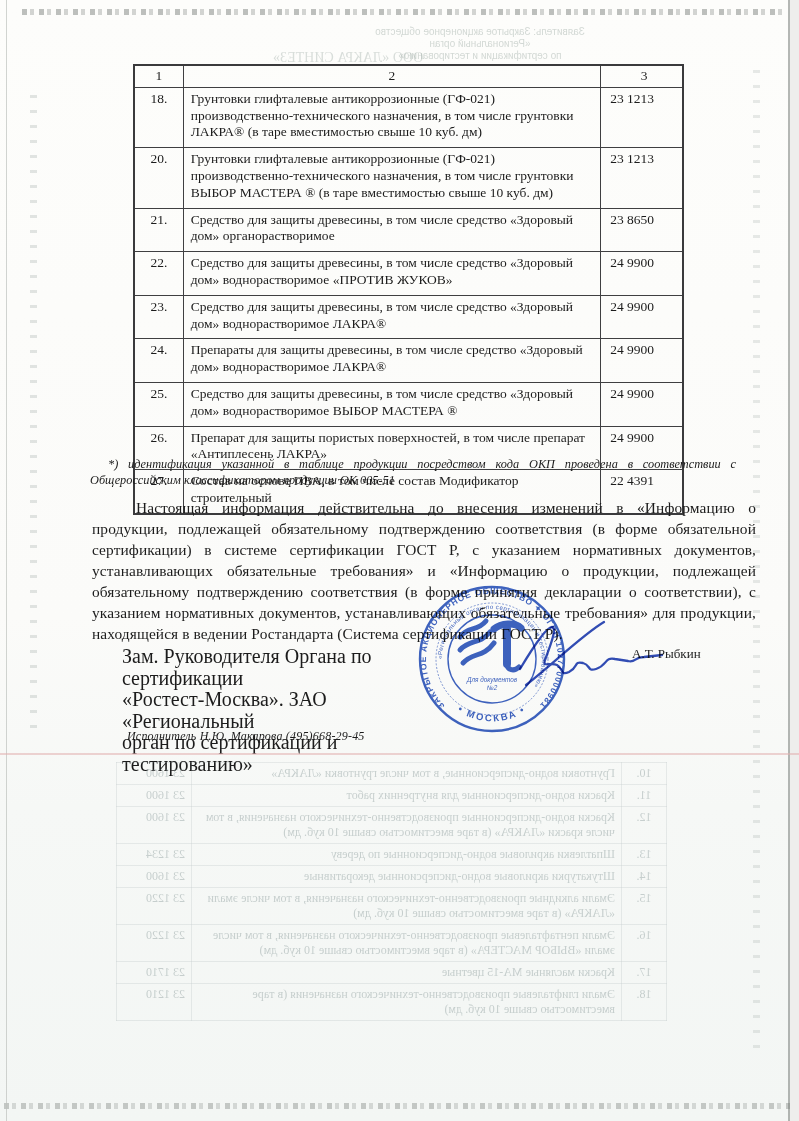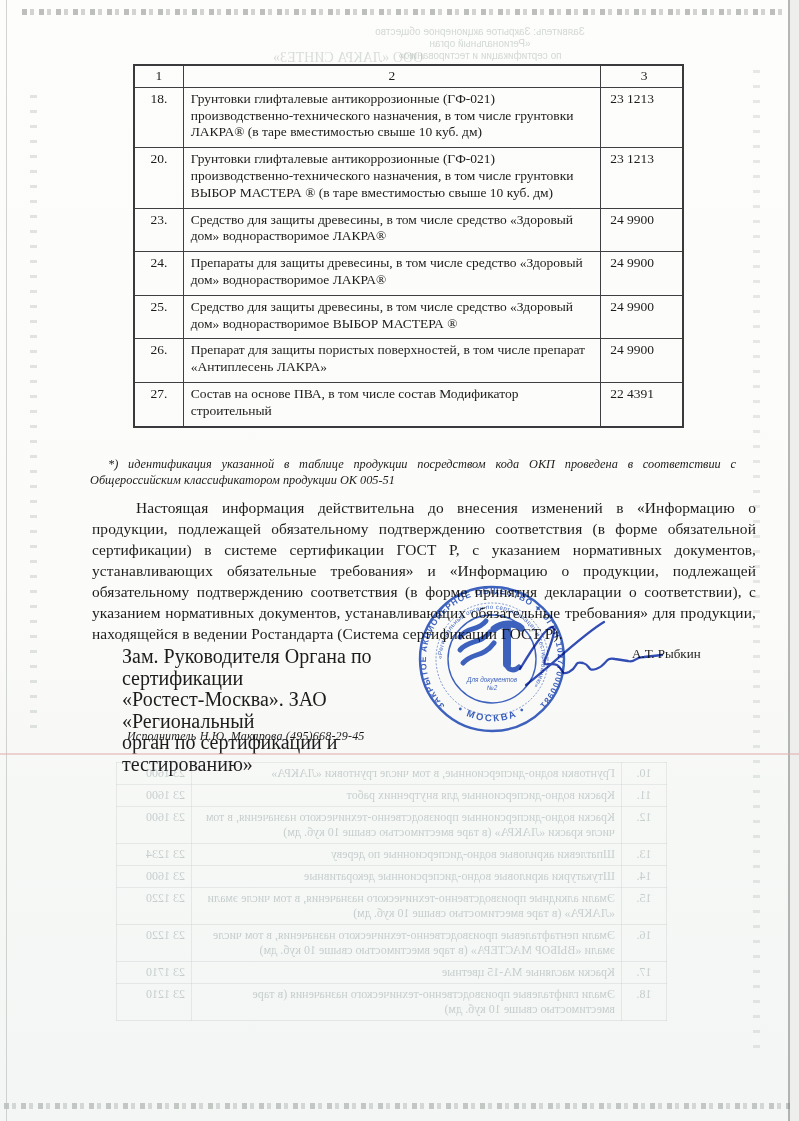--- a/index.html
+++ b/index.html
@@ -93,20 +93,30 @@
       <div class="td c-num">18.</div>
       <div class="td c-name">Грунтовки глифталевые антикоррозионные (ГФ-021) производственно-технического назначения, в том числе грунтовки ЛАКРА®  (в таре вместимостью свыше 10 куб. дм)</div>
       <div class="td c-code">23 1213</div>
     </div>
     <div class="tr">
       <div class="td c-num">20.</div>
       <div class="td c-name">Грунтовки глифталевые антикоррозионные (ГФ-021) производственно-технического назначения, в том числе грунтовки ВЫБОР МАСТЕРА ® (в таре вместимостью свыше 10 куб. дм)</div>
       <div class="td c-code">23 1213</div>
     </div>
     <div class="tr">
+      <div class="td c-num">21.</div>
+      <div class="td c-name">Средство для защиты древесины, в том числе средство «Здоровый дом» органорастворимое</div>
+      <div class="td c-code">23 8650</div>
+    </div>
+    <div class="tr">
+      <div class="td c-num">22.</div>
+      <div class="td c-name">Средство для защиты древесины, в том числе средство «Здоровый дом» воднорастворимое «ПРОТИВ ЖУКОВ»</div>
+      <div class="td c-code">24 9900</div>
+    </div>
+    <div class="tr">
       <div class="td c-num">23.</div>
       <div class="td c-name">Средство для защиты древесины, в том числе средство «Здоровый дом» воднорастворимое ЛАКРА®</div>
       <div class="td c-code">24 9900</div>
     </div>
     <div class="tr">
       <div class="td c-num">24.</div>
       <div class="td c-name">Препараты для защиты древесины, в том числе средство «Здоровый дом» воднорастворимое ЛАКРА®</div>
       <div class="td c-code">24 9900</div>
     </div>
     <div class="tr">

